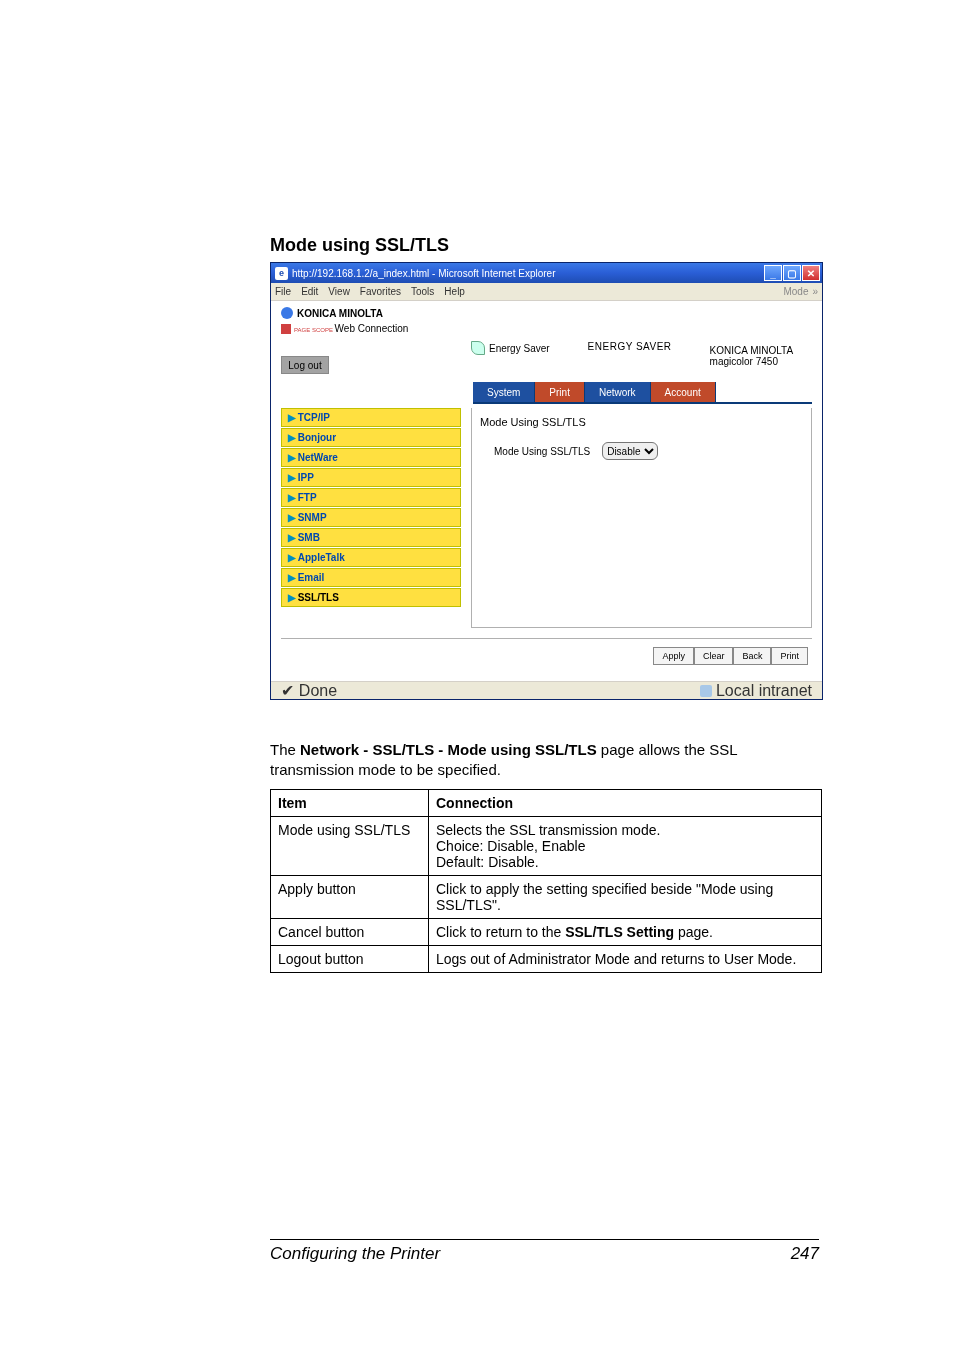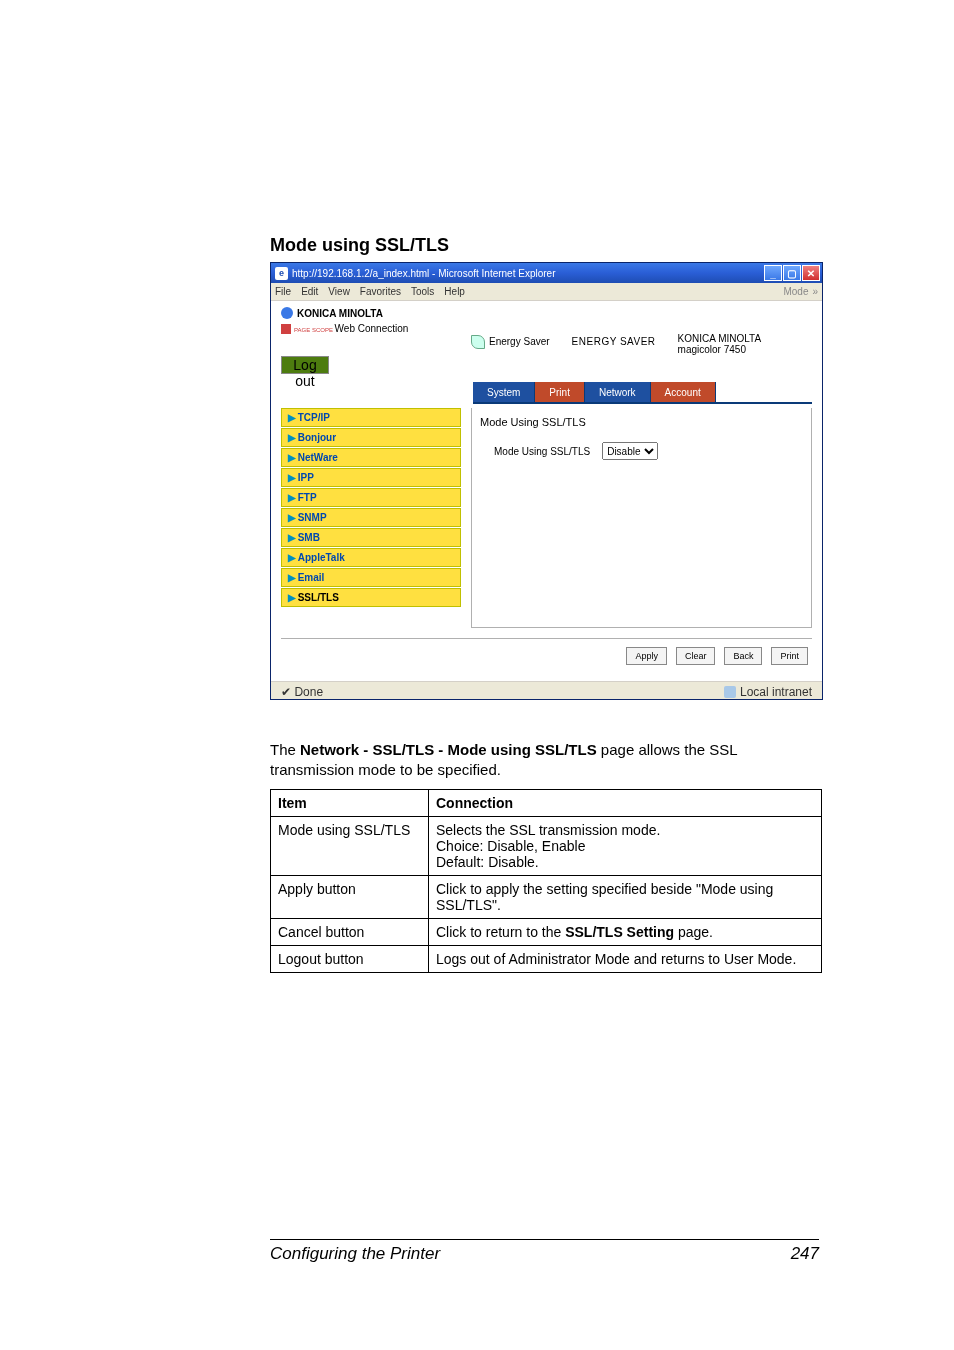--- a/index.html
+++ b/index.html
@@ -78,30 +78,31 @@
   .pagescope { font-size: 10px; display: flex; align-items: center; gap: 3px; }
   .ps-icon {
     width: 10px; height: 10px; background: #d04040; display: inline-block;
   }
   .ps-text::before { content: "PAGE SCOPE "; font-size:6px; color:#d04040; }
   .logout-btn {
     margin-top: 18px;
     width: 48px;
     height: 18px;
     border: 1px solid #888;
-    background: #4d7c0f;
-    font-size: 14px;
+    background: #a3a3a3;
+    font-size: 10px;
     cursor: pointer;
   }
   .energy-col {
     display: flex;
-    align-items: center;
-    gap: 22px;
+    align-items: flex-start;
+    gap: 38px;
     padding-top: 2px;
     flex: 1;
+    margin-top: 32px;
   }
   .energy-saver { display: flex; align-items: center; gap: 4px; font-size: 10px; }
   .leaf-icon { width: 14px; height: 14px; border: 1px solid #6a8; border-radius: 0 50% 0 50%; background: #cfe; display:inline-block;}
   .energy-label { font-size: 10px; letter-spacing: 0.5px; }
   .model-col {
     text-align: left;
     font-size: 10px;
     padding-top: 4px;
   }
   .tabs-row {
@@ -144,44 +145,44 @@
   .panel {
     flex: 1;
     border: 1px solid #b0b0b0;
     border-top-width: 0;
     padding: 8px;
     min-height: 220px;
   }
   .panel-title { font-size: 11px; margin-bottom: 14px; }
   .panel-row { display: flex; align-items: center; gap: 12px; font-size: 10px; padding-left: 14px;}
   .panel-row select {
-    font-size: 10px; height: 18px;
+    font-size: 10px; height: 18px; border-radius: 6px;
   }
   .bottom-buttons {
-    display: flex; justify-content: flex-end; gap: 9px;
+    display: flex; justify-content: flex-end; gap: 0;
     padding: 8px 4px 8px 0;
     border-top: 1px solid #b0b0b0;
     margin-top: 10px;
   }
   .bb {
     height: 18px; padding: 0 8px;
     border: 1px solid #888;
     background: #f4f4f4;
     font-size: 9px;
     cursor: pointer;
   }
   .statusbar {
     height: 18px;
     background: #ece9d8;
     border-top: 1px solid #d4d0c8;
     display: flex;
-    align-items: flex-end;
+    align-items: center;
     justify-content: space-between;
     padding: 0 10px;
-    font-size: 12px;
+    font-size: 16px;
     color: #333;
   }
   .intranet { display: flex; align-items: center; gap: 4px; }
   .shield {
     width: 12px; height: 12px; background: #a8c8e8; border-radius: 2px;
     display:inline-block;
   }
 
   .body-text {
     font-size: 15px;

